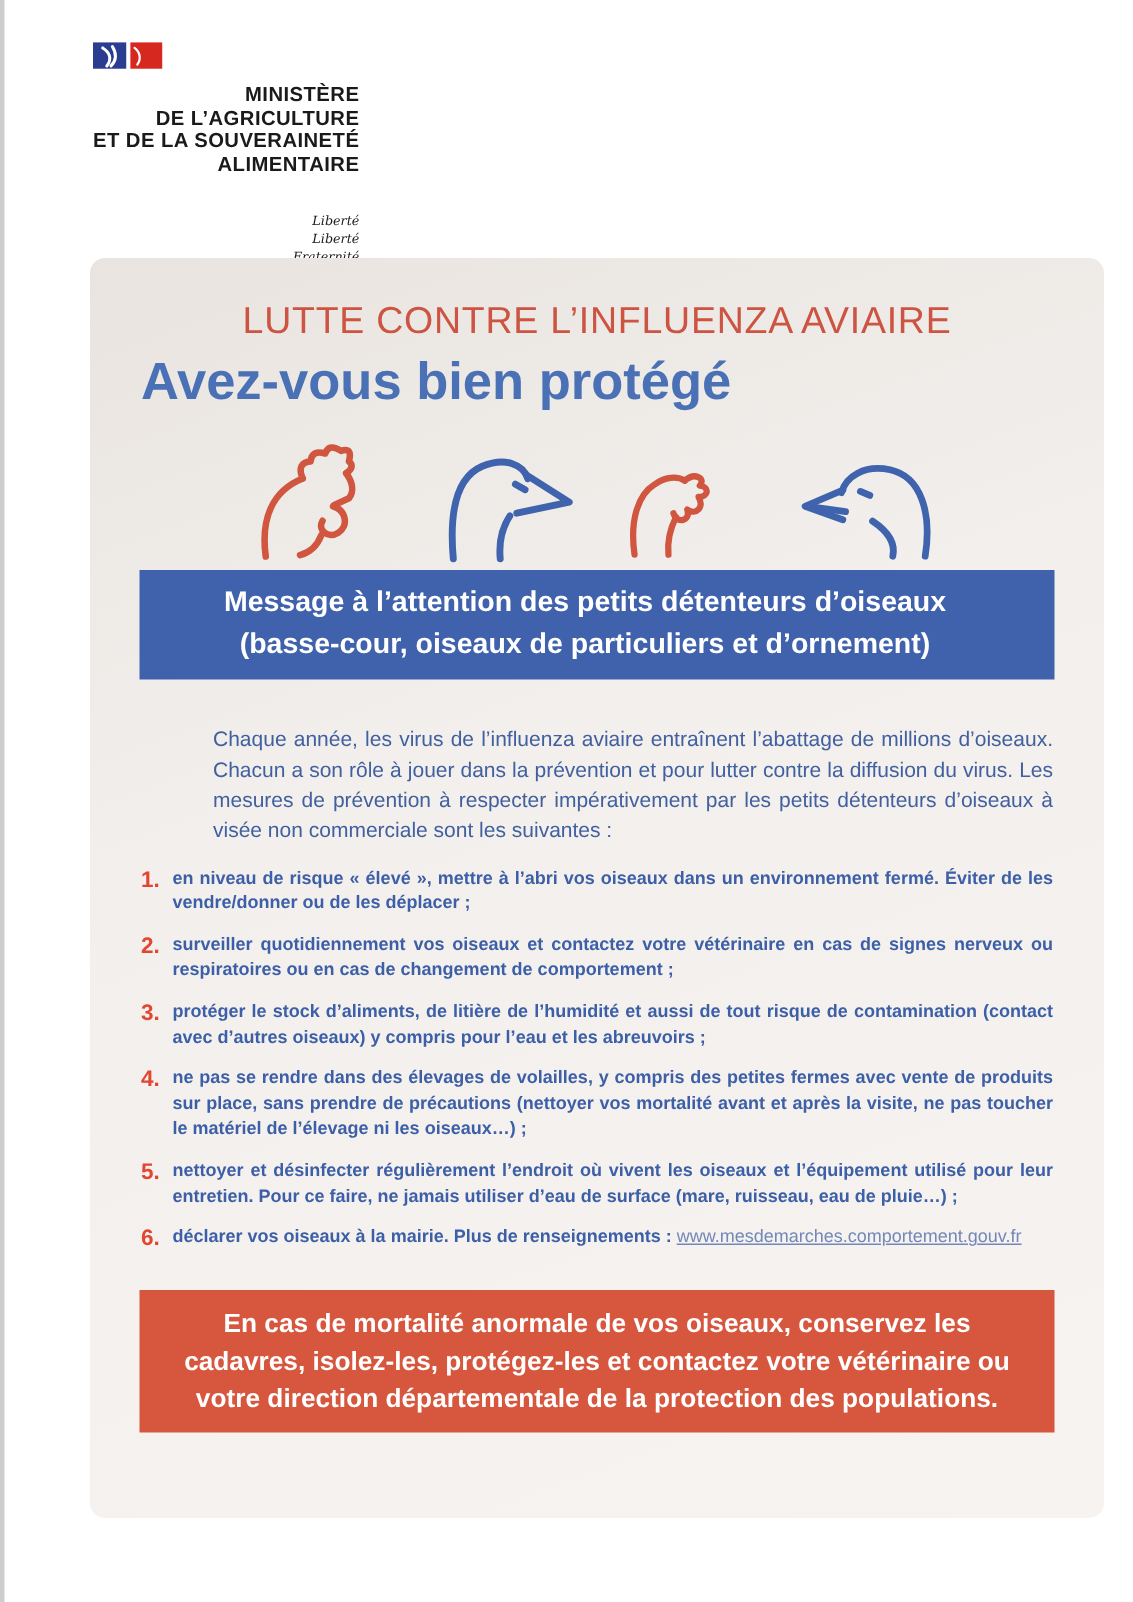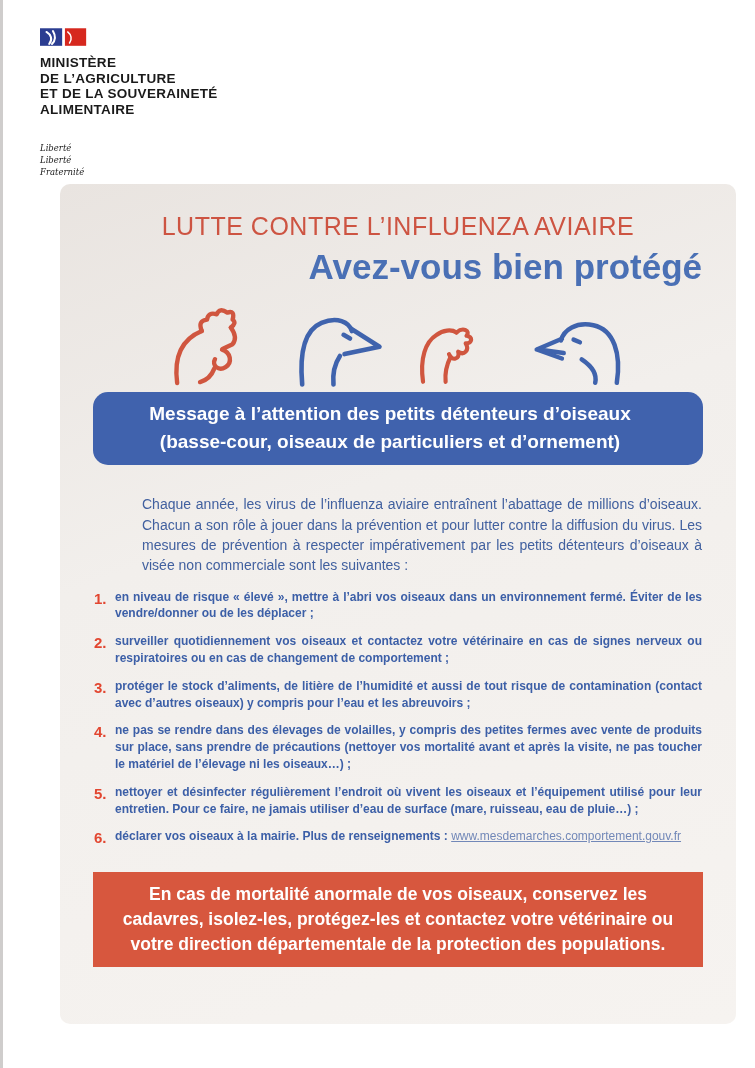--- a/index.html
+++ b/index.html
@@ -9,21 +9,21 @@
     background: #ffffff;
     position: relative;
     overflow: hidden;
   }
   .window-edge {
     position: absolute; left: 0; top: 0; width: 3px; height: 1068px;
     background: #cfcdcc;
   }
 
   
-  .gov-header { position: absolute; left: 40px; top: 27px; }
+  .gov-header { position: absolute; left: 62px; top: 27px; text-align: right; }
   .flag-logo { display: block; }
   .ministry-name {
     margin-top: 7px;
     font-weight: bold;
     font-size: 13.5px;
     line-height: 1.16;
     letter-spacing: 0.3px;
     color: #1a1a1a;
     text-transform: uppercase;
   }
@@ -32,36 +32,36 @@
     font-family: "DejaVu Serif", serif;
     font-style: italic;
     font-size: 8.5px;
     line-height: 1.45;
     color: #1a1a1a;
   }
 
   
   .card {
     position: absolute;
-    left: 60px; top: 184px;
+    left: 60px; top: 172px;
     width: 676px; height: 840px;
     border-radius: 10px;
     background: linear-gradient(160deg, #e9e4e0 0%, #f2efec 38%, #f6f3f0 100%);
     padding: 28px 34px 0 34px;
   }
   .kicker {
     text-align: center;
     font-size: 25px;
     font-weight: 500;
     letter-spacing: 0.5px;
     color: #cd5442;
   }
   .main-title {
     margin-top: 6px;
-    text-align: right;
+    text-align: left;
     font-size: 35px;
     font-weight: bold;
     line-height: 1.12;
     color: #4a70b5;
   }
 
   
   .birds {
     margin-top: 12px;
     height: 92px;
@@ -75,21 +75,20 @@
   
   .banner {
     margin: 2px -1px 0 -1px;
     background: #4062ad;
     color: #ffffff;
     text-align: center;
     font-weight: bold;
     font-size: 19px;
     line-height: 1.48;
     padding: 8px 16px 9px 0;
-    border-radius: 15px;
   }
 
   
   .intro {
     margin-top: 29px;
     color: #41609f;
     font-size: 14px;
     line-height: 1.45;
     text-align: justify;
     margin-left: 48px;

